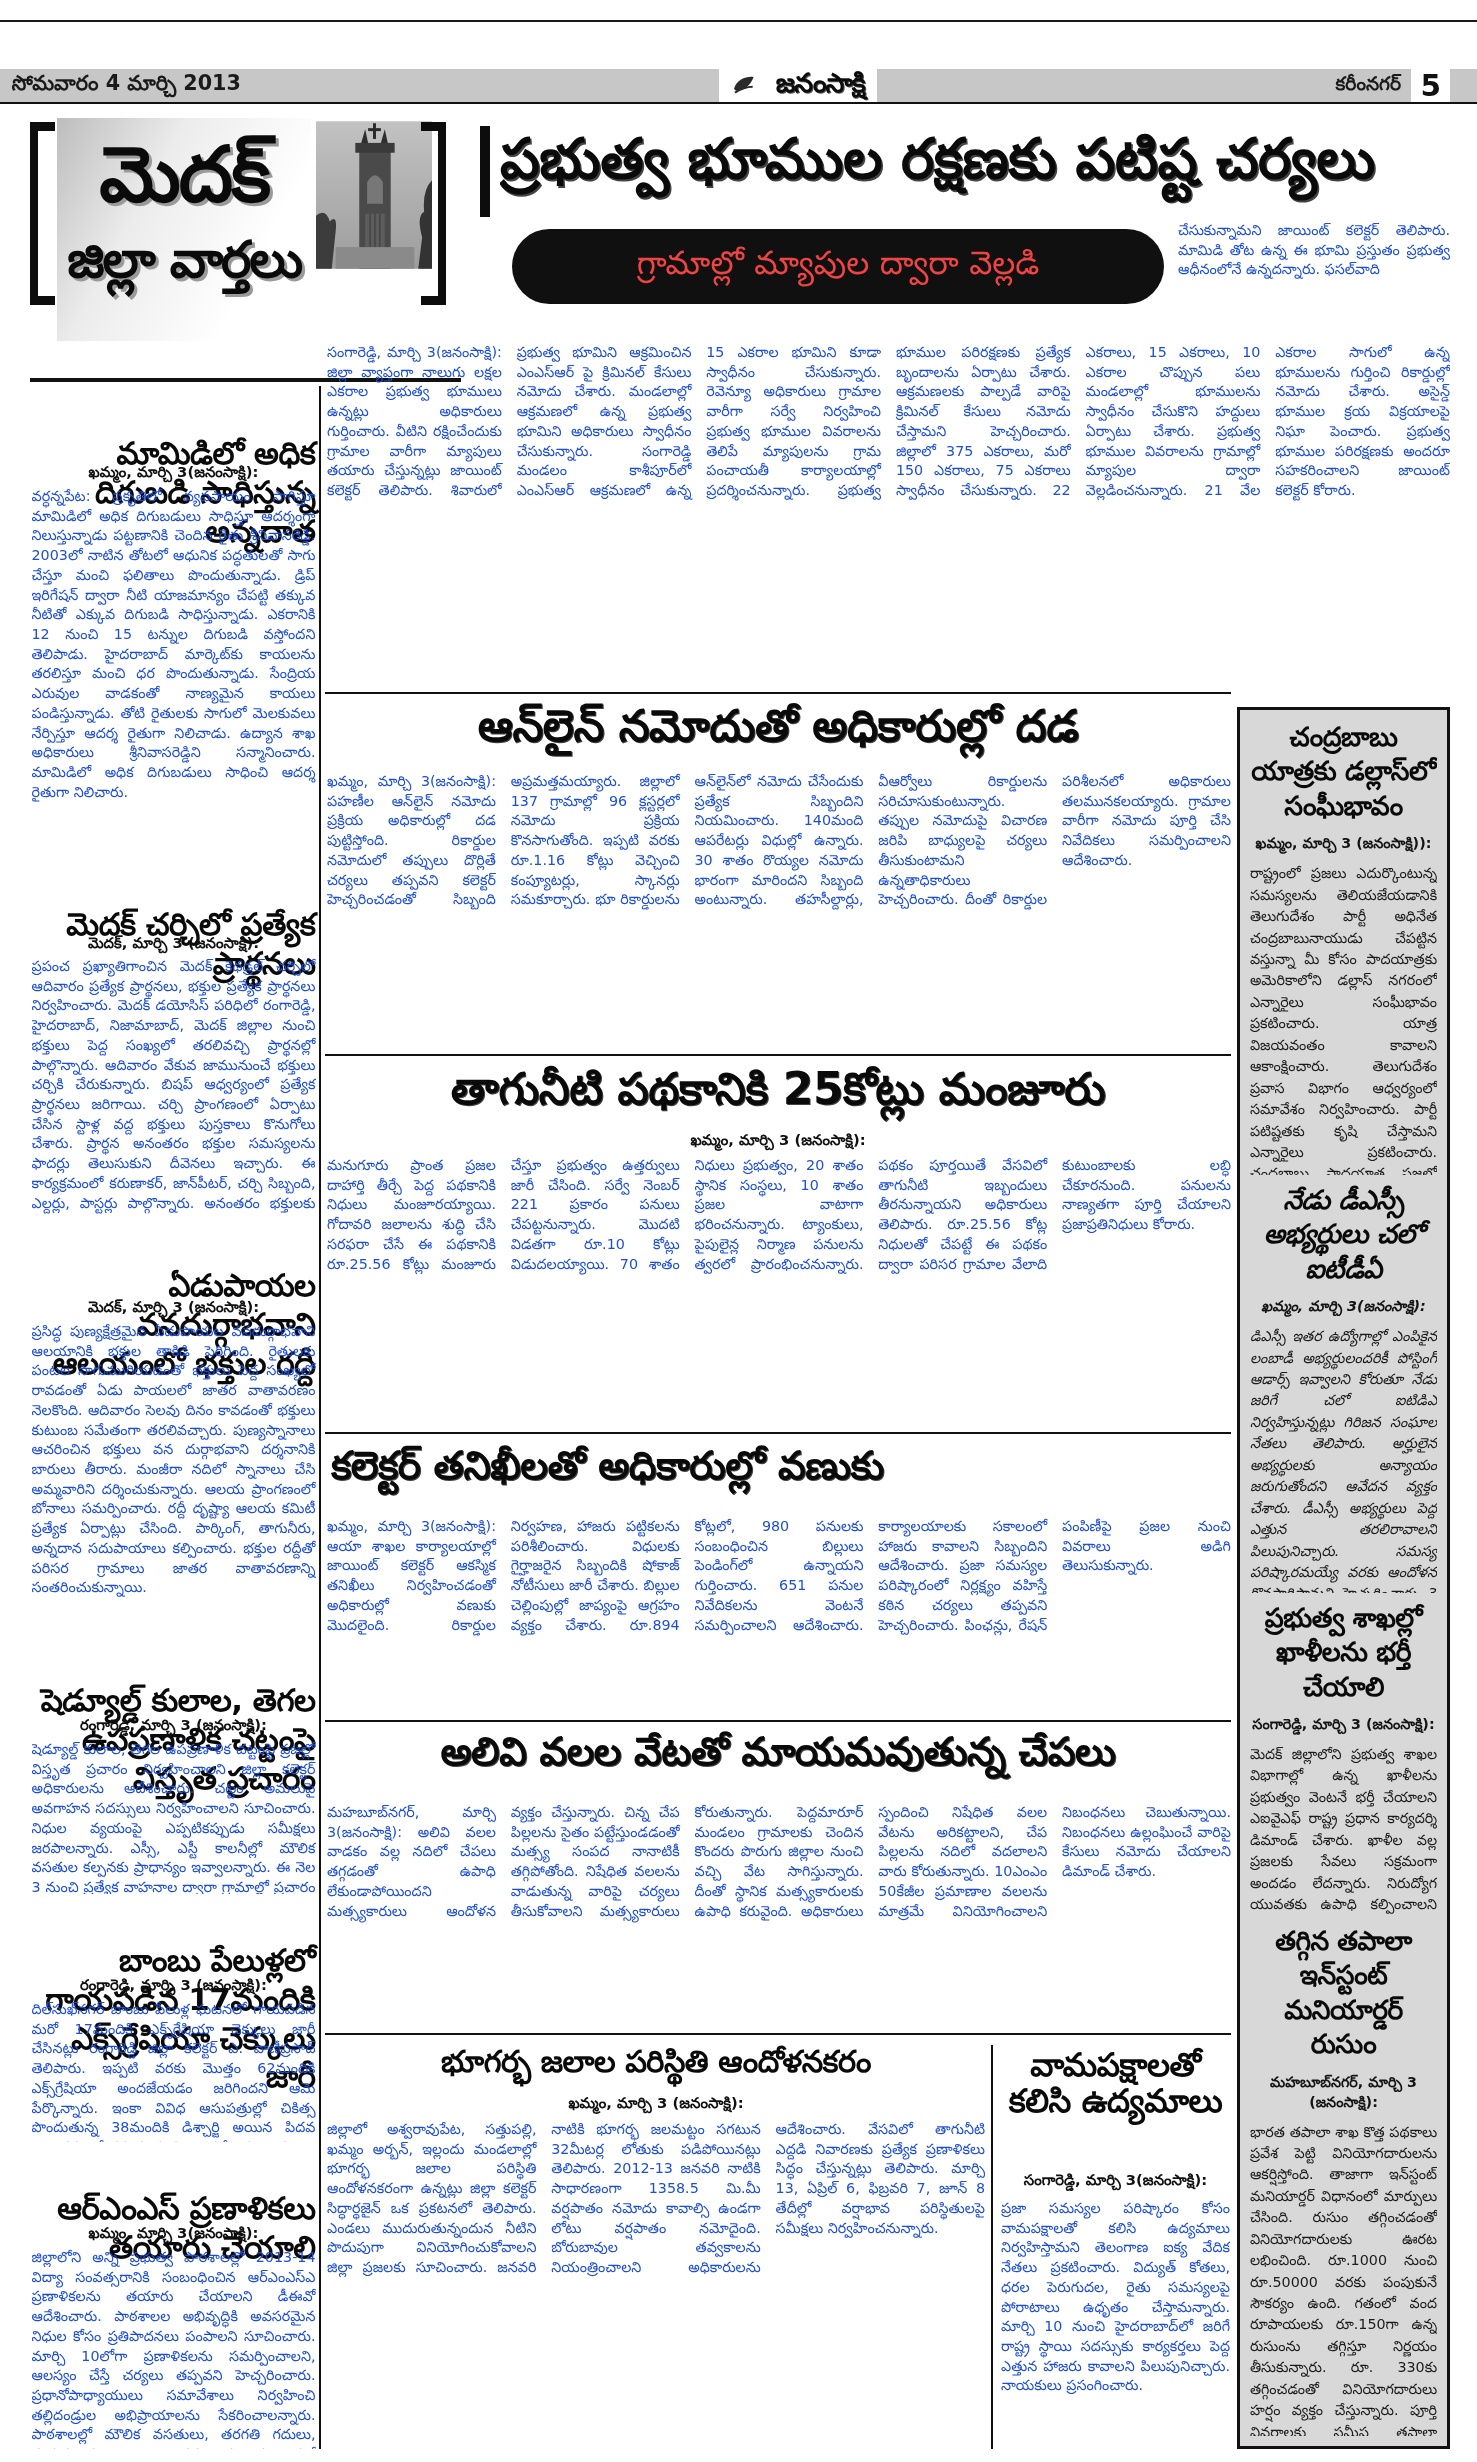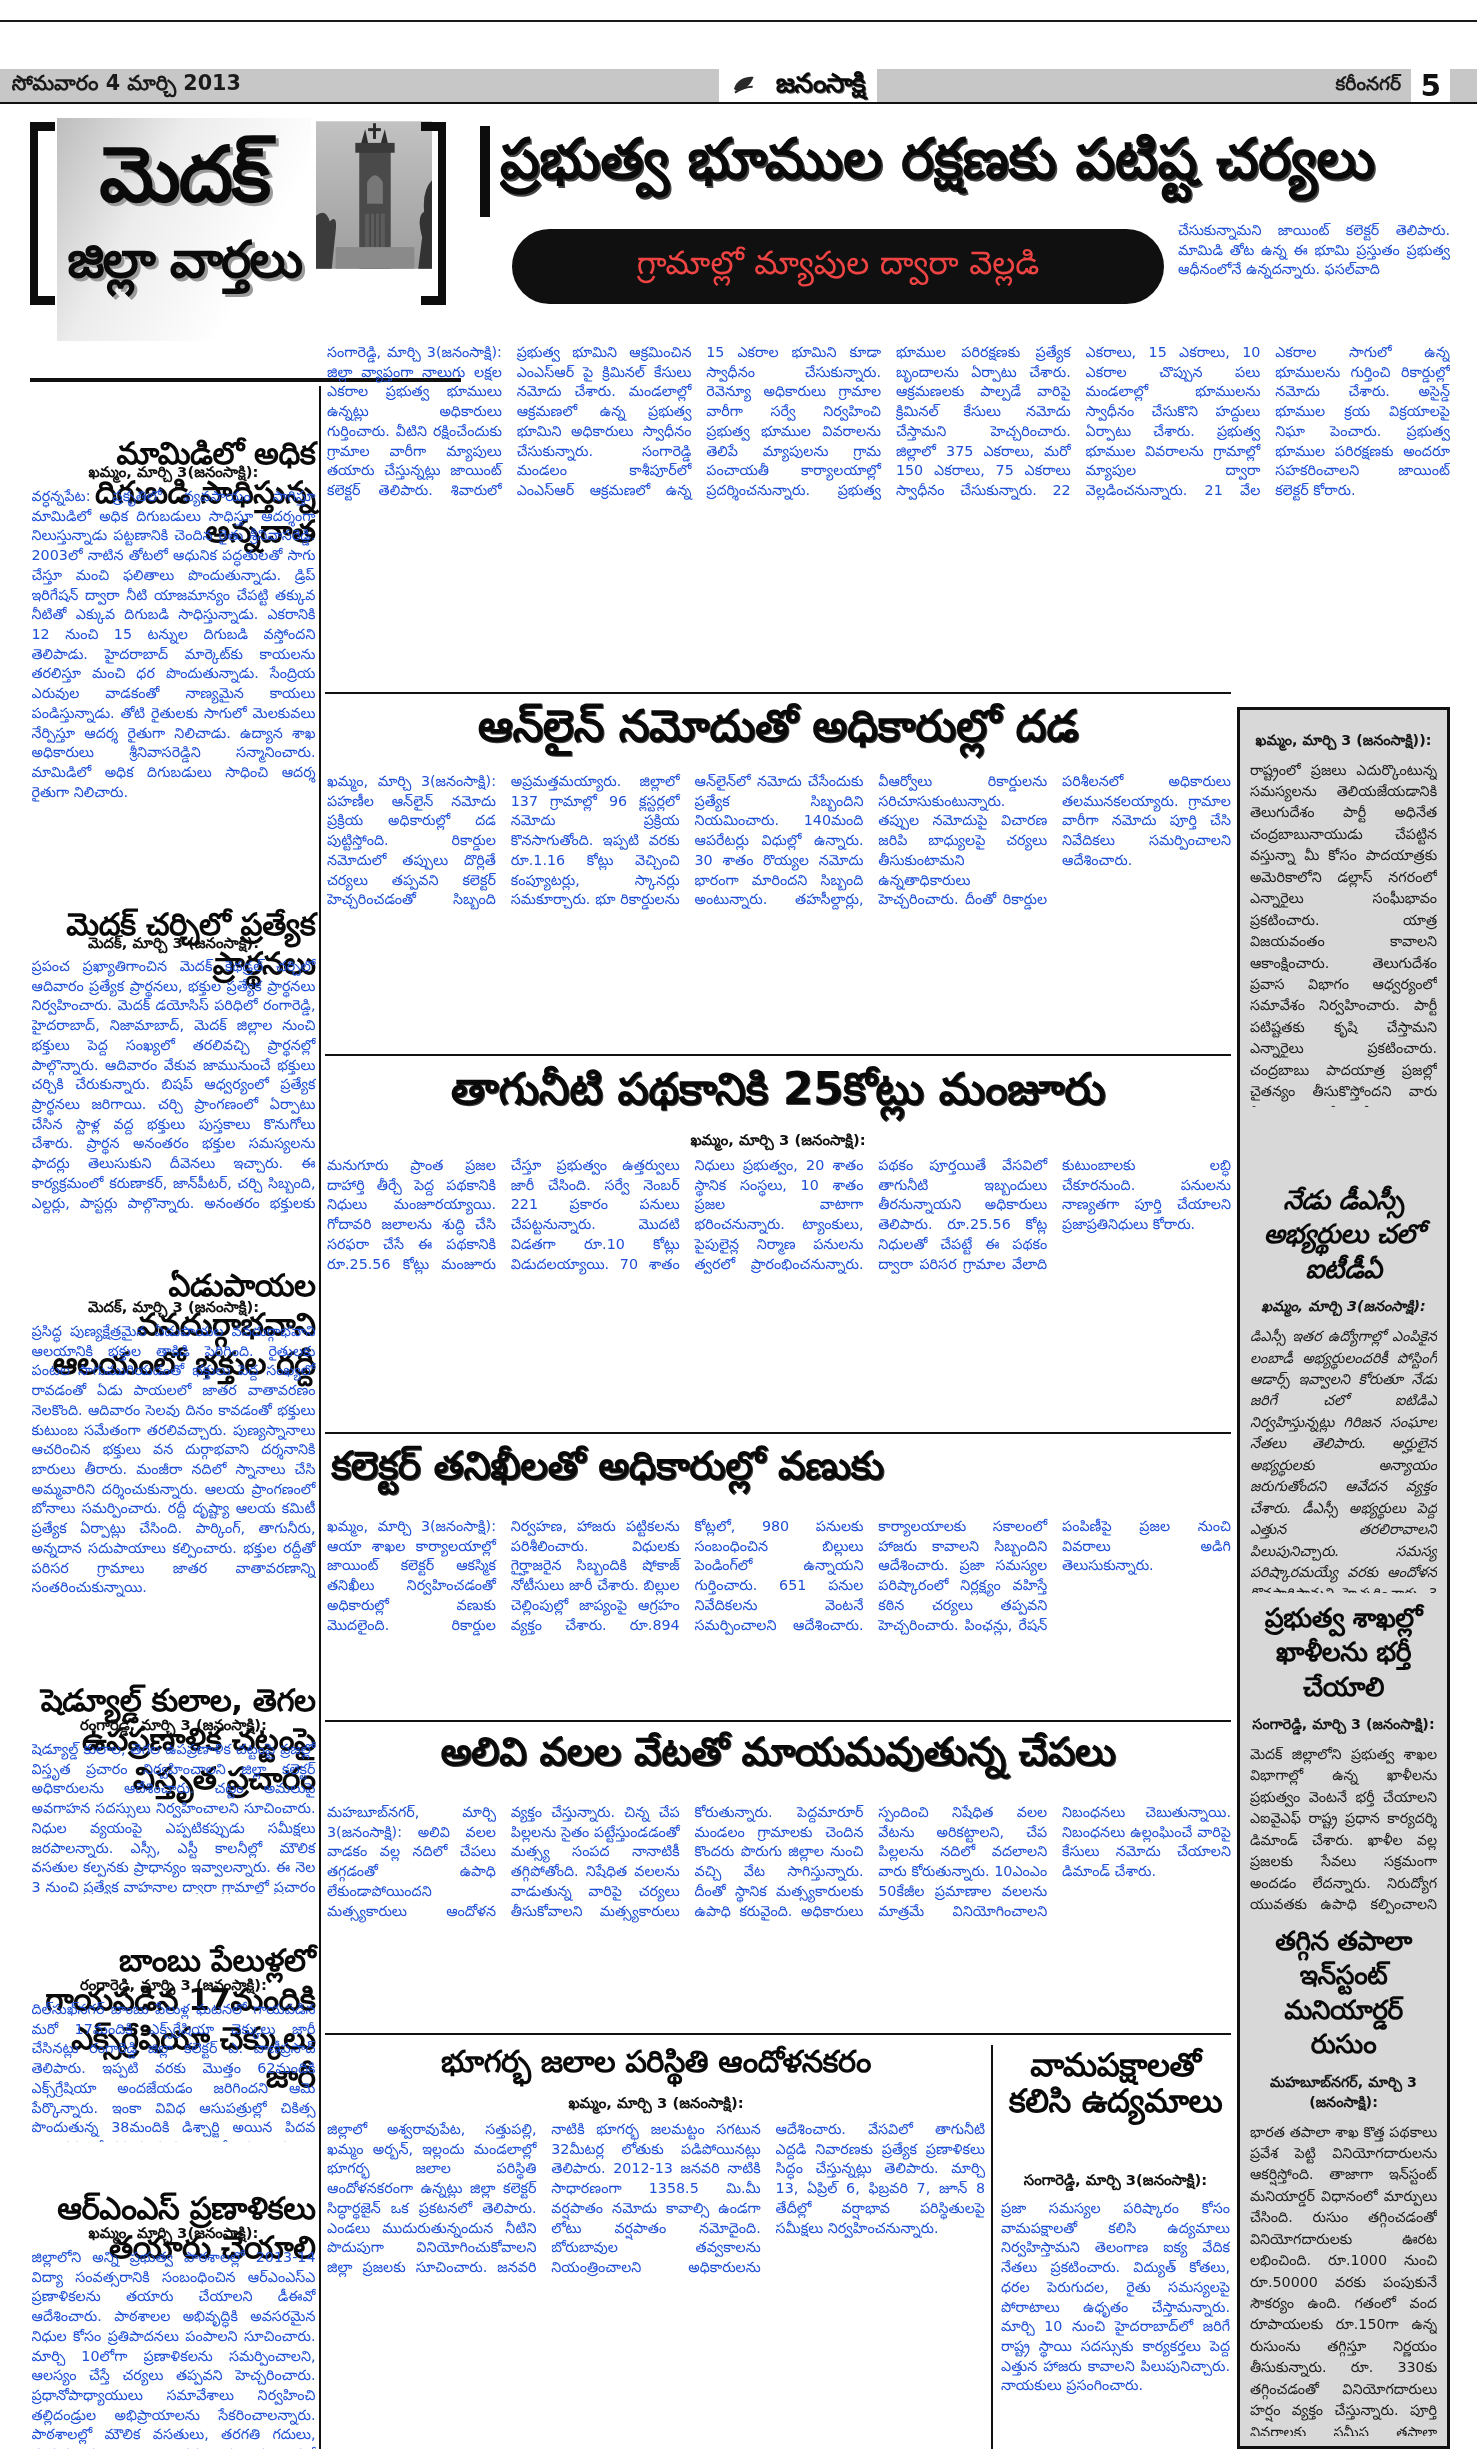--- a/index.html
+++ b/index.html
@@ -179,20 +179,21 @@
 
     <div class="abs rule-v" style="left:991px;top:2045px;height:404px;"></div>
 
     <div class="abs headline hl-m" style="left:1001px;top:2047px;width:229px;font-size:32.5px;">వామపక్షాలతో కలిసి ఉద్యమాలు</div>
     <div class="abs byline" style="left:1001px;top:2171px;width:229px;">సంగారెడ్డి, మార్చి 3(జనంసాక్షి):</div>
     <div class="abs bodytext" style="left:1001px;top:2199px;width:229px;height:250px;">ప్రజా సమస్యల పరిష్కారం కోసం వామపక్షాలతో కలిసి ఉద్యమాలు నిర్వహిస్తామని తెలంగాణ ఐక్య వేదిక నేతలు ప్రకటించారు. విద్యుత్ కోతలు, ధరల పెరుగుదల, రైతు సమస్యలపై పోరాటాలు ఉధృతం చేస్తామన్నారు. మార్చి 10 నుంచి హైదరాబాద్‌లో జరిగే రాష్ట్ర స్థాయి సదస్సుకు కార్యకర్తలు పెద్ద ఎత్తున హాజరు కావాలని పిలుపునిచ్చారు. నాయకులు ప్రసంగించారు.</div>
   </div>
 
   <div class="abs sidebar-box" style="left:1237px;top:707px;width:213px;height:1742px;">
     <div style="height:455px;overflow:hidden;">
+      <div class="sb-headline">చంద్రబాబు యాత్రకు డల్లాస్‌లో సంఘీభావం</div>
       <div class="sb-byline">ఖమ్మం, మార్చి 3 (జనంసాక్షి)):</div>
       <div class="sb-body" style="height:347px;">రాష్ట్రంలో ప్రజలు ఎదుర్కొంటున్న సమస్యలను తెలియజేయడానికి తెలుగుదేశం పార్టీ అధినేత చంద్రబాబునాయుడు చేపట్టిన వస్తున్నా మీ కోసం పాదయాత్రకు అమెరికాలోని డల్లాస్ నగరంలో ఎన్నారైలు సంఘీభావం ప్రకటించారు. యాత్ర విజయవంతం కావాలని ఆకాంక్షించారు. తెలుగుదేశం ప్రవాస విభాగం ఆధ్వర్యంలో సమావేశం నిర్వహించారు. పార్టీ పటిష్టతకు కృషి చేస్తామని ఎన్నారైలు ప్రకటించారు. చంద్రబాబు పాదయాత్ర ప్రజల్లో చైతన్యం తీసుకొస్తోందని వారు పేర్కొన్నారు. మీ కోసం అంటూ సాగుతున్న ఈ యాత్రకు ప్రవాసాంధ్రుల మద్దతు రోజురోజుకూ పెరుగుతోందన్నారు. యాత్రకు భారీ సంఖ్యలో నిధులను అందించేందుకు సిద్ధమని తెలిపారు.</div>
     </div>
     <div style="height:410px;overflow:hidden;margin-top:7.9px;font-style:italic;">
       <div class="sb-headline">నేడు డీఎస్సీ అభ్యర్థులు చలో ఐటీడీఏ</div>
       <div class="sb-byline">ఖమ్మం, మార్చి 3(జనంసాక్షి):</div>
       <div class="sb-body" style="height:307px;">డిఎస్సీ ఇతర ఉద్యోగాల్లో ఎంపికైన లంబాడీ అభ్యర్థులందరికీ పోస్టింగ్ ఆడార్స్ ఇవ్వాలని కోరుతూ నేడు జరిగే చలో ఐటిడిఎ నిర్వహిస్తున్నట్లు గిరిజన సంఘాల నేతలు తెలిపారు. అర్హులైన అభ్యర్థులకు అన్యాయం జరుగుతోందని ఆవేదన వ్యక్తం చేశారు. డీఎస్సీ అభ్యర్థులు పెద్ద ఎత్తున తరలిరావాలని పిలుపునిచ్చారు. సమస్య పరిష్కారమయ్యే వరకు ఆందోళన కొనసాగిస్తామని హెచ్చరించారు. 3 దశల అభ్యర్థుల జాబితాలను వెంటనే విడుదల చేయాలని, నేటి ర్యాలీకి గిరిజన సంఘాలు మద్దతు తెలిపాయని పేర్కొన్నారు.</div>
     </div>
     <div style="height:317px;overflow:hidden;margin-top:7.9px;">
       <div class="sb-headline">ప్రభుత్వ శాఖల్లో ఖాళీలను భర్తీ చేయాలి</div>

